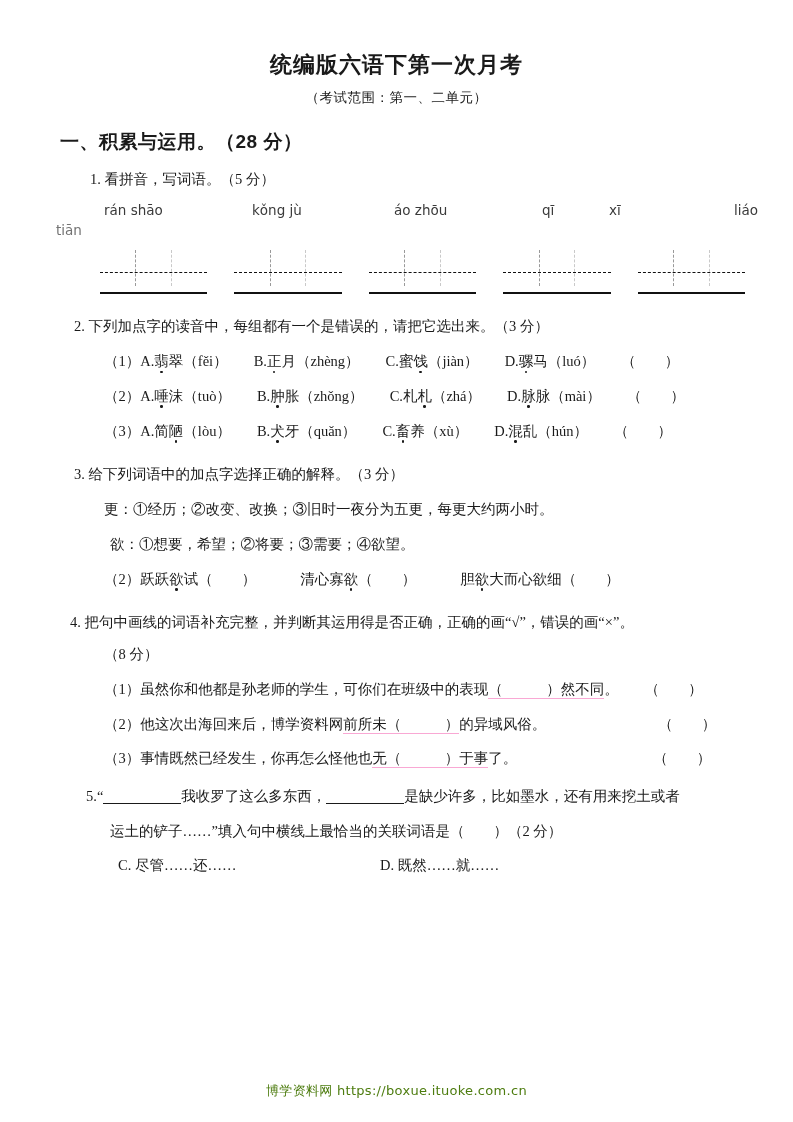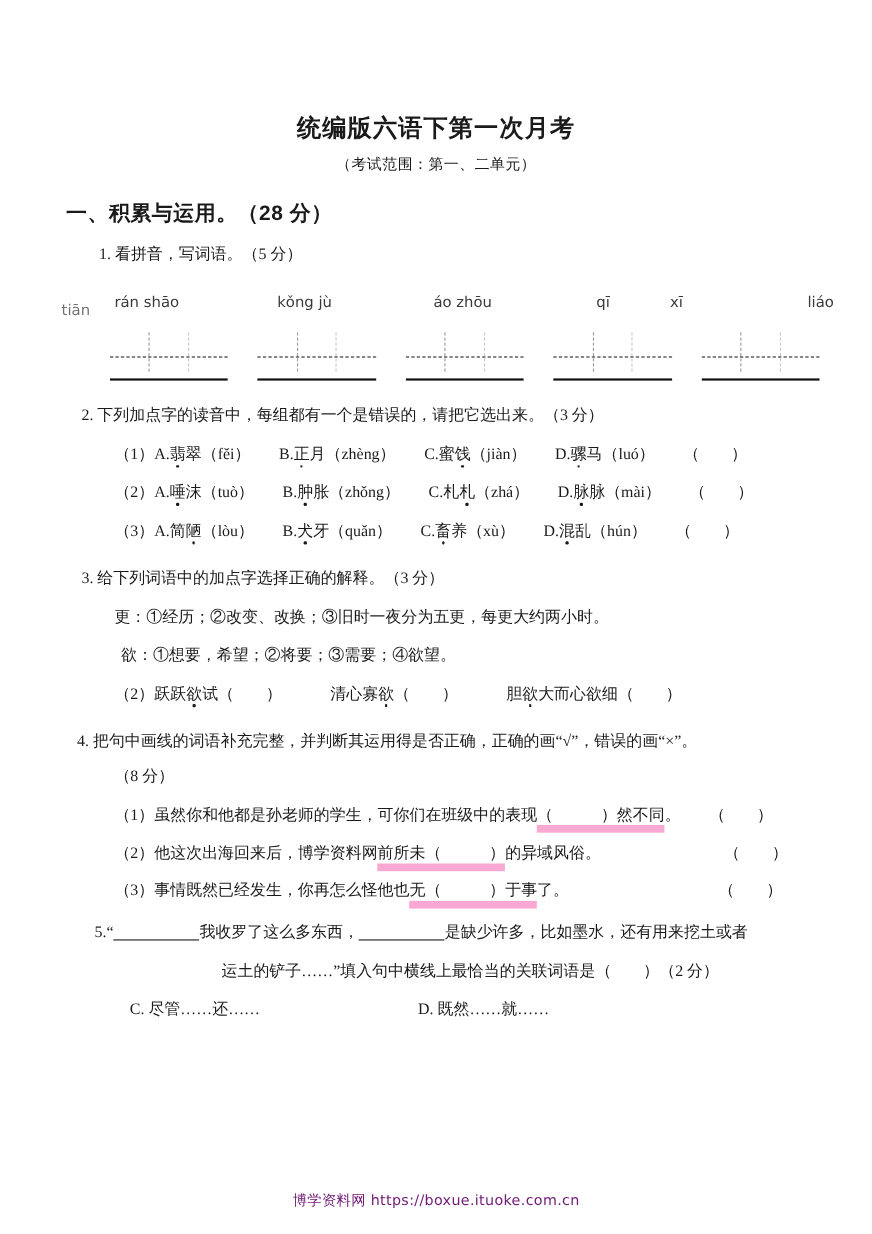--- a/index.html
+++ b/index.html
@@ -24,21 +24,21 @@
   }
 
   
   .doc-title {
     text-align: center;
     font-size: 22px;
     font-weight: bold;
     font-family: "Liberation Sans", "DejaVu Sans", sans-serif;
     letter-spacing: 1px;
     margin: 0;
-    padding-top: 103px;
+    padding-top: 51px;
     line-height: 1.3;
   }
   .doc-subtitle {
     text-align: center;
     font-size: 13.5px;
     margin: 9px 0 0 0;
     letter-spacing: 0.5px;
   }
 
   
@@ -74,21 +74,21 @@
     margin-top: 12px;
     margin-left: 56px;
     font-family: "DejaVu Sans", sans-serif;
     font-size: 13.5px;
     color: #3a3a3a;
     position: relative;
     height: 18px;
   }
   .pinyin-line span {
     position: absolute;
-    top: 13px;
+    top: 0;
     white-space: nowrap;
   }
   .pinyin-wrap {
     margin-top: 2px;
     margin-left: 8px;
     font-family: "DejaVu Sans", sans-serif;
     font-size: 13.5px;
     color: #737373;
   }
   .write-row {
@@ -131,21 +131,21 @@
     position: absolute;
     left: 50%;
     bottom: -4px;
     width: 2.5px;
     height: 2.5px;
     margin-left: -1.25px;
     border-radius: 50%;
     background: #1a1a1a;
   }
   .ul {
-    border-bottom: 7px solid #f9a8d4;
+    border-bottom: 1px solid #f9a8d4;
     padding-bottom: 1px;
   }
   .gap-sm { display: inline-block; width: 26px; }
   .gap-md { display: inline-block; width: 44px; }
   .gap-lg { display: inline-block; width: 68px; }
   .fill-line {
     display: inline-block;
     width: 78px;
     border-bottom: 1px solid #1a1a1a;
     vertical-align: -3px;
@@ -160,21 +160,21 @@
 
   
   .footer {
     position: absolute;
     left: 0;
     right: 0;
     bottom: 22px;
     text-align: center;
     font-family: "DejaVu Sans", sans-serif;
     font-size: 13px;
-    color: #701a75;
+    color: #4d7c0f;
     letter-spacing: 0.3px;
   }
 </style>
 </head>
 <body>
 
 <div class="page">
 
   <h1 class="doc-title">统编版六语下第一次月考</h1>
   <p class="doc-subtitle">（考试范围：第一、二单元）</p>
@@ -263,21 +263,21 @@
   </div>
 
   <div class="row">
     <span>（3）</span><span>事情既然已经发生，你再怎么怪他也</span><span class="ul"><span>无</span><span>（　　　）</span><span>于事</span></span><span>了。</span><span class="gap-lg"></span><span class="gap-lg"></span><span>（　　）</span>
   </div>
 
 
   <div class="row" style="margin-left:38px;margin-top:16px;">
     <span>5.</span><span>“</span><span class="fill-line"></span><span>我收罗了这么多东西，</span><span class="fill-line"></span><span>是缺少许多，比如墨水，还有用来挖土或者</span>
   </div>
-  <div class="row" style="margin-left:62px;text-align:center;">运土的铲子……”填入句中横线上最恰当的关联词语是（　　）（2 分）</div>
+  <div class="row" style="margin-left:62px;">运土的铲子……”填入句中横线上最恰当的关联词语是（　　）（2 分）</div>
 
   <div class="choices">
     <span class="c1">C. 尽管……还……</span>
     <span>D. 既然……就……</span>
   </div>
 
   <div class="footer">博学资料网 https://boxue.ituoke.com.cn</div>
 </div>
 
 </body></html>

